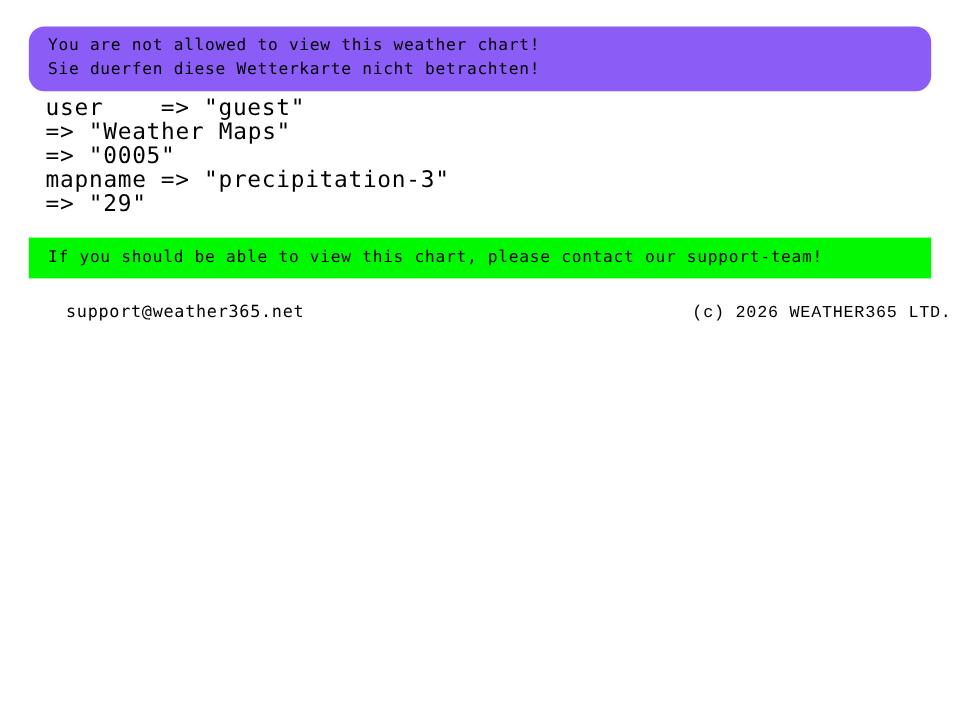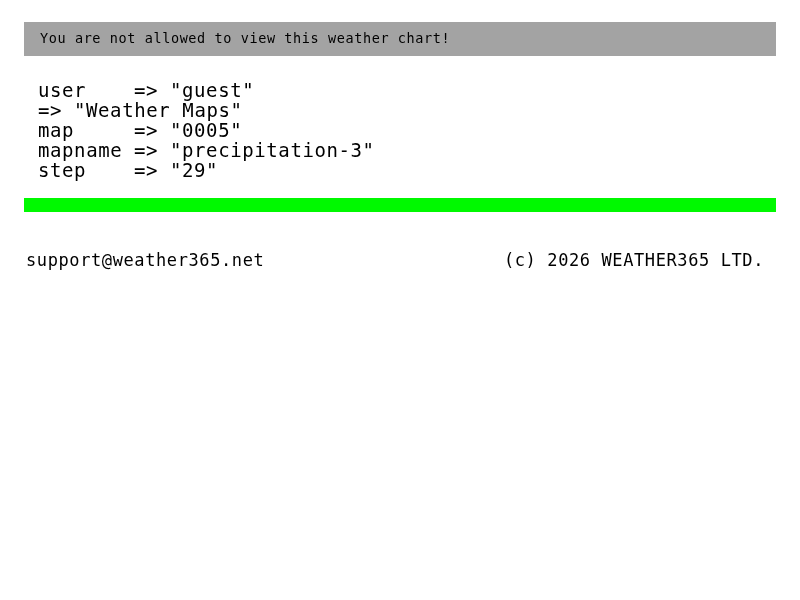--- a/index.html
+++ b/index.html
@@ -25,21 +25,22 @@
   }
   .banner {
     position: absolute;
     left: 24px;
     width: 752px;
     box-sizing: border-box;
     padding: 6px 16px 8px 16px;
   }
   .banner-error {
     top: 22px;
-    background: #a3a3a3;
+    background: #8b5cf6;
+    border-radius: 13px;
   }
   .banner-info {
     top: 198px;
     background: #00f900;
   }
   .banner-line {
     font-family: "DejaVu Sans Mono", monospace;
     font-size: 13.5px;
     line-height: 20px;
     white-space: pre;
@@ -65,76 +66,77 @@
   }
   .param-arrow {
     width: 36px;
     flex: 0 0 36px;
   }
   .param-value {
     flex: 1 1 auto;
   }
   .footer {
     position: absolute;
-    left: 26px;
+    left: 55px;
     top: 250px;
     width: 738px;
     display: flex;
     justify-content: space-between;
     align-items: baseline;
     white-space: pre;
     letter-spacing: 0.6px;
-    font-size: 17px;
+    font-size: 14px;
     line-height: 20px;
   }
   .footer-right {
     text-align: right;
+    font-family: Liberation Mono, monospace;
   }
   a.contact {
     color: #000000;
     text-decoration: none;
   }
 </style>
 </head>
 <body>
 
 <div class="page">
 
   <div class="banner banner-error">
     <div class="banner-line">You are not allowed to view this weather chart!</div>
+    <div class="banner-line">Sie duerfen diese Wetterkarte nicht betrachten!</div>
   </div>
 
   <div class="params">
     <div class="param-row">
       <span class="param-key">user</span>
       <span class="param-arrow">=&gt;</span>
       <span class="param-value">"guest"</span>
     </div>
     <div class="param-row">
       <span class="param-arrow">=&gt;</span>
       <span class="param-value">"Weather Maps"</span>
     </div>
     <div class="param-row">
-      <span class="param-key">map</span>
       <span class="param-arrow">=&gt;</span>
       <span class="param-value">"0005"</span>
     </div>
     <div class="param-row">
       <span class="param-key">mapname</span>
       <span class="param-arrow">=&gt;</span>
       <span class="param-value">"precipitation-3"</span>
     </div>
     <div class="param-row">
-      <span class="param-key">step</span>
       <span class="param-arrow">=&gt;</span>
       <span class="param-value">"29"</span>
     </div>
   </div>
 
   <div class="banner banner-info">
+    <div class="banner-line">If you should be able to view this chart, please contact our support-team!</div>
   </div>
 
   <div class="footer">
     <a class="contact" href="#">support@weather365.net</a>
     <span class="footer-right">(c) 2026 WEATHER365 LTD.</span>
   </div>
 
 </div>
 
 </body></html>

